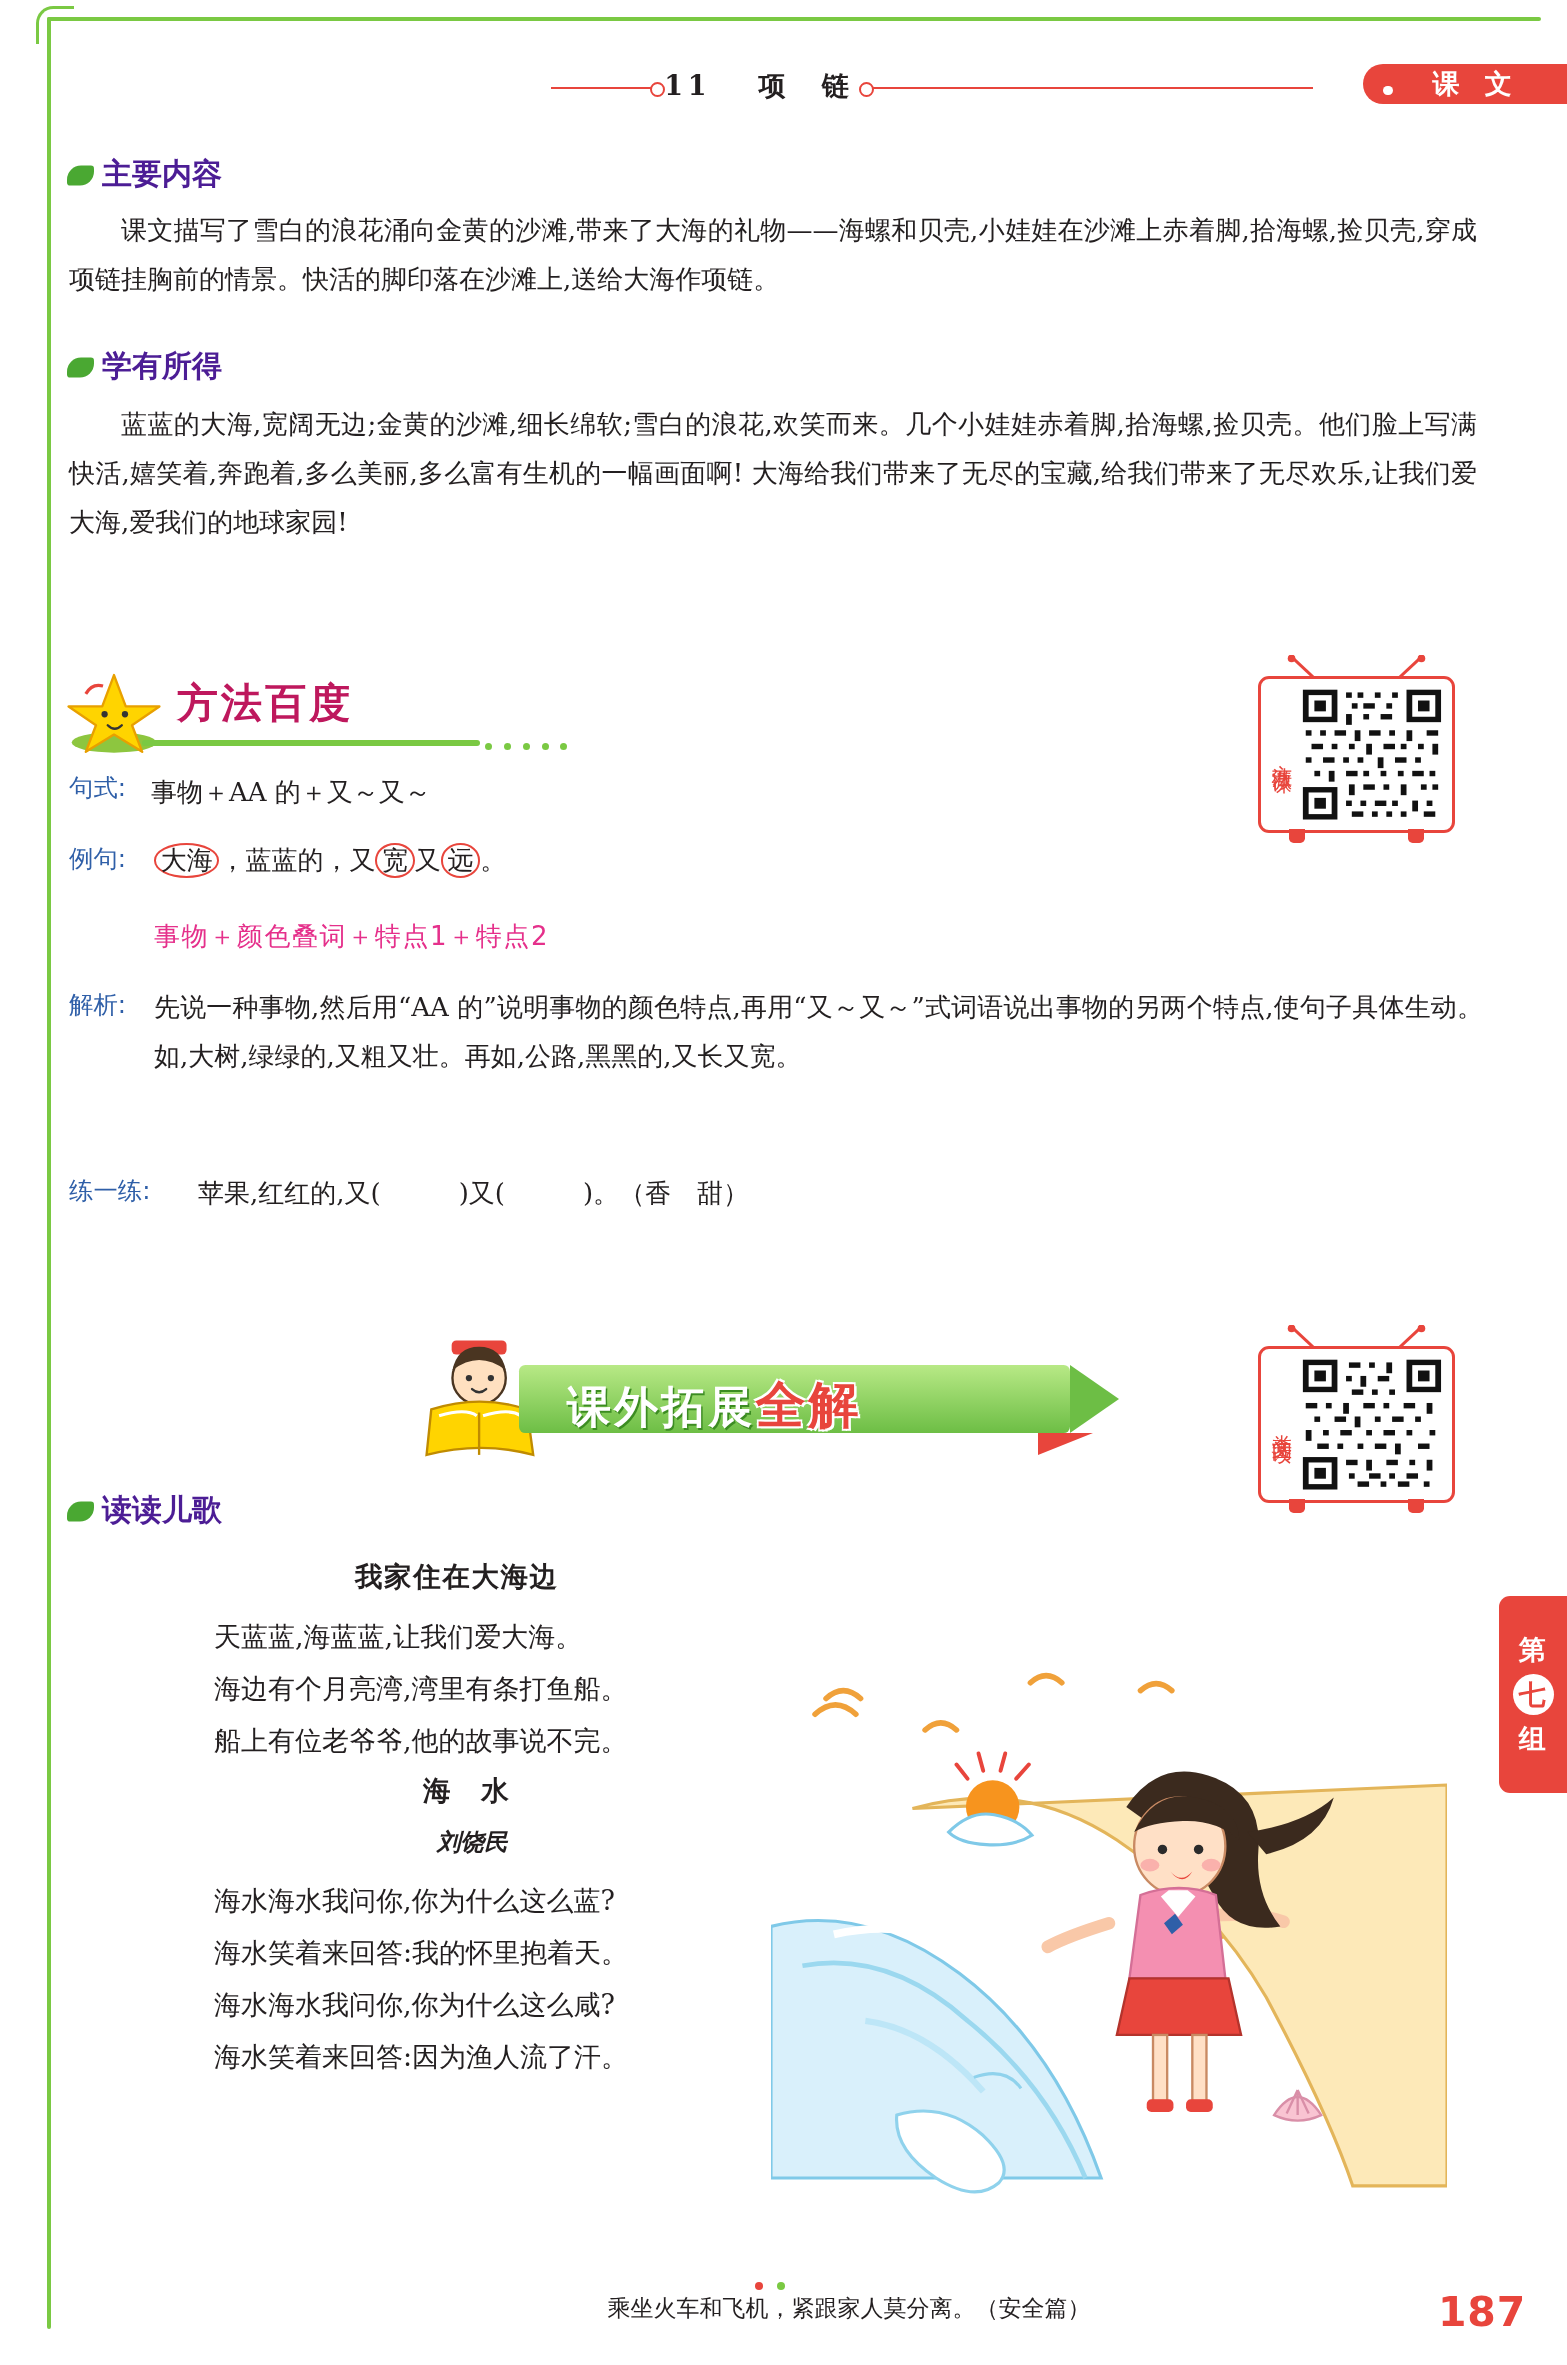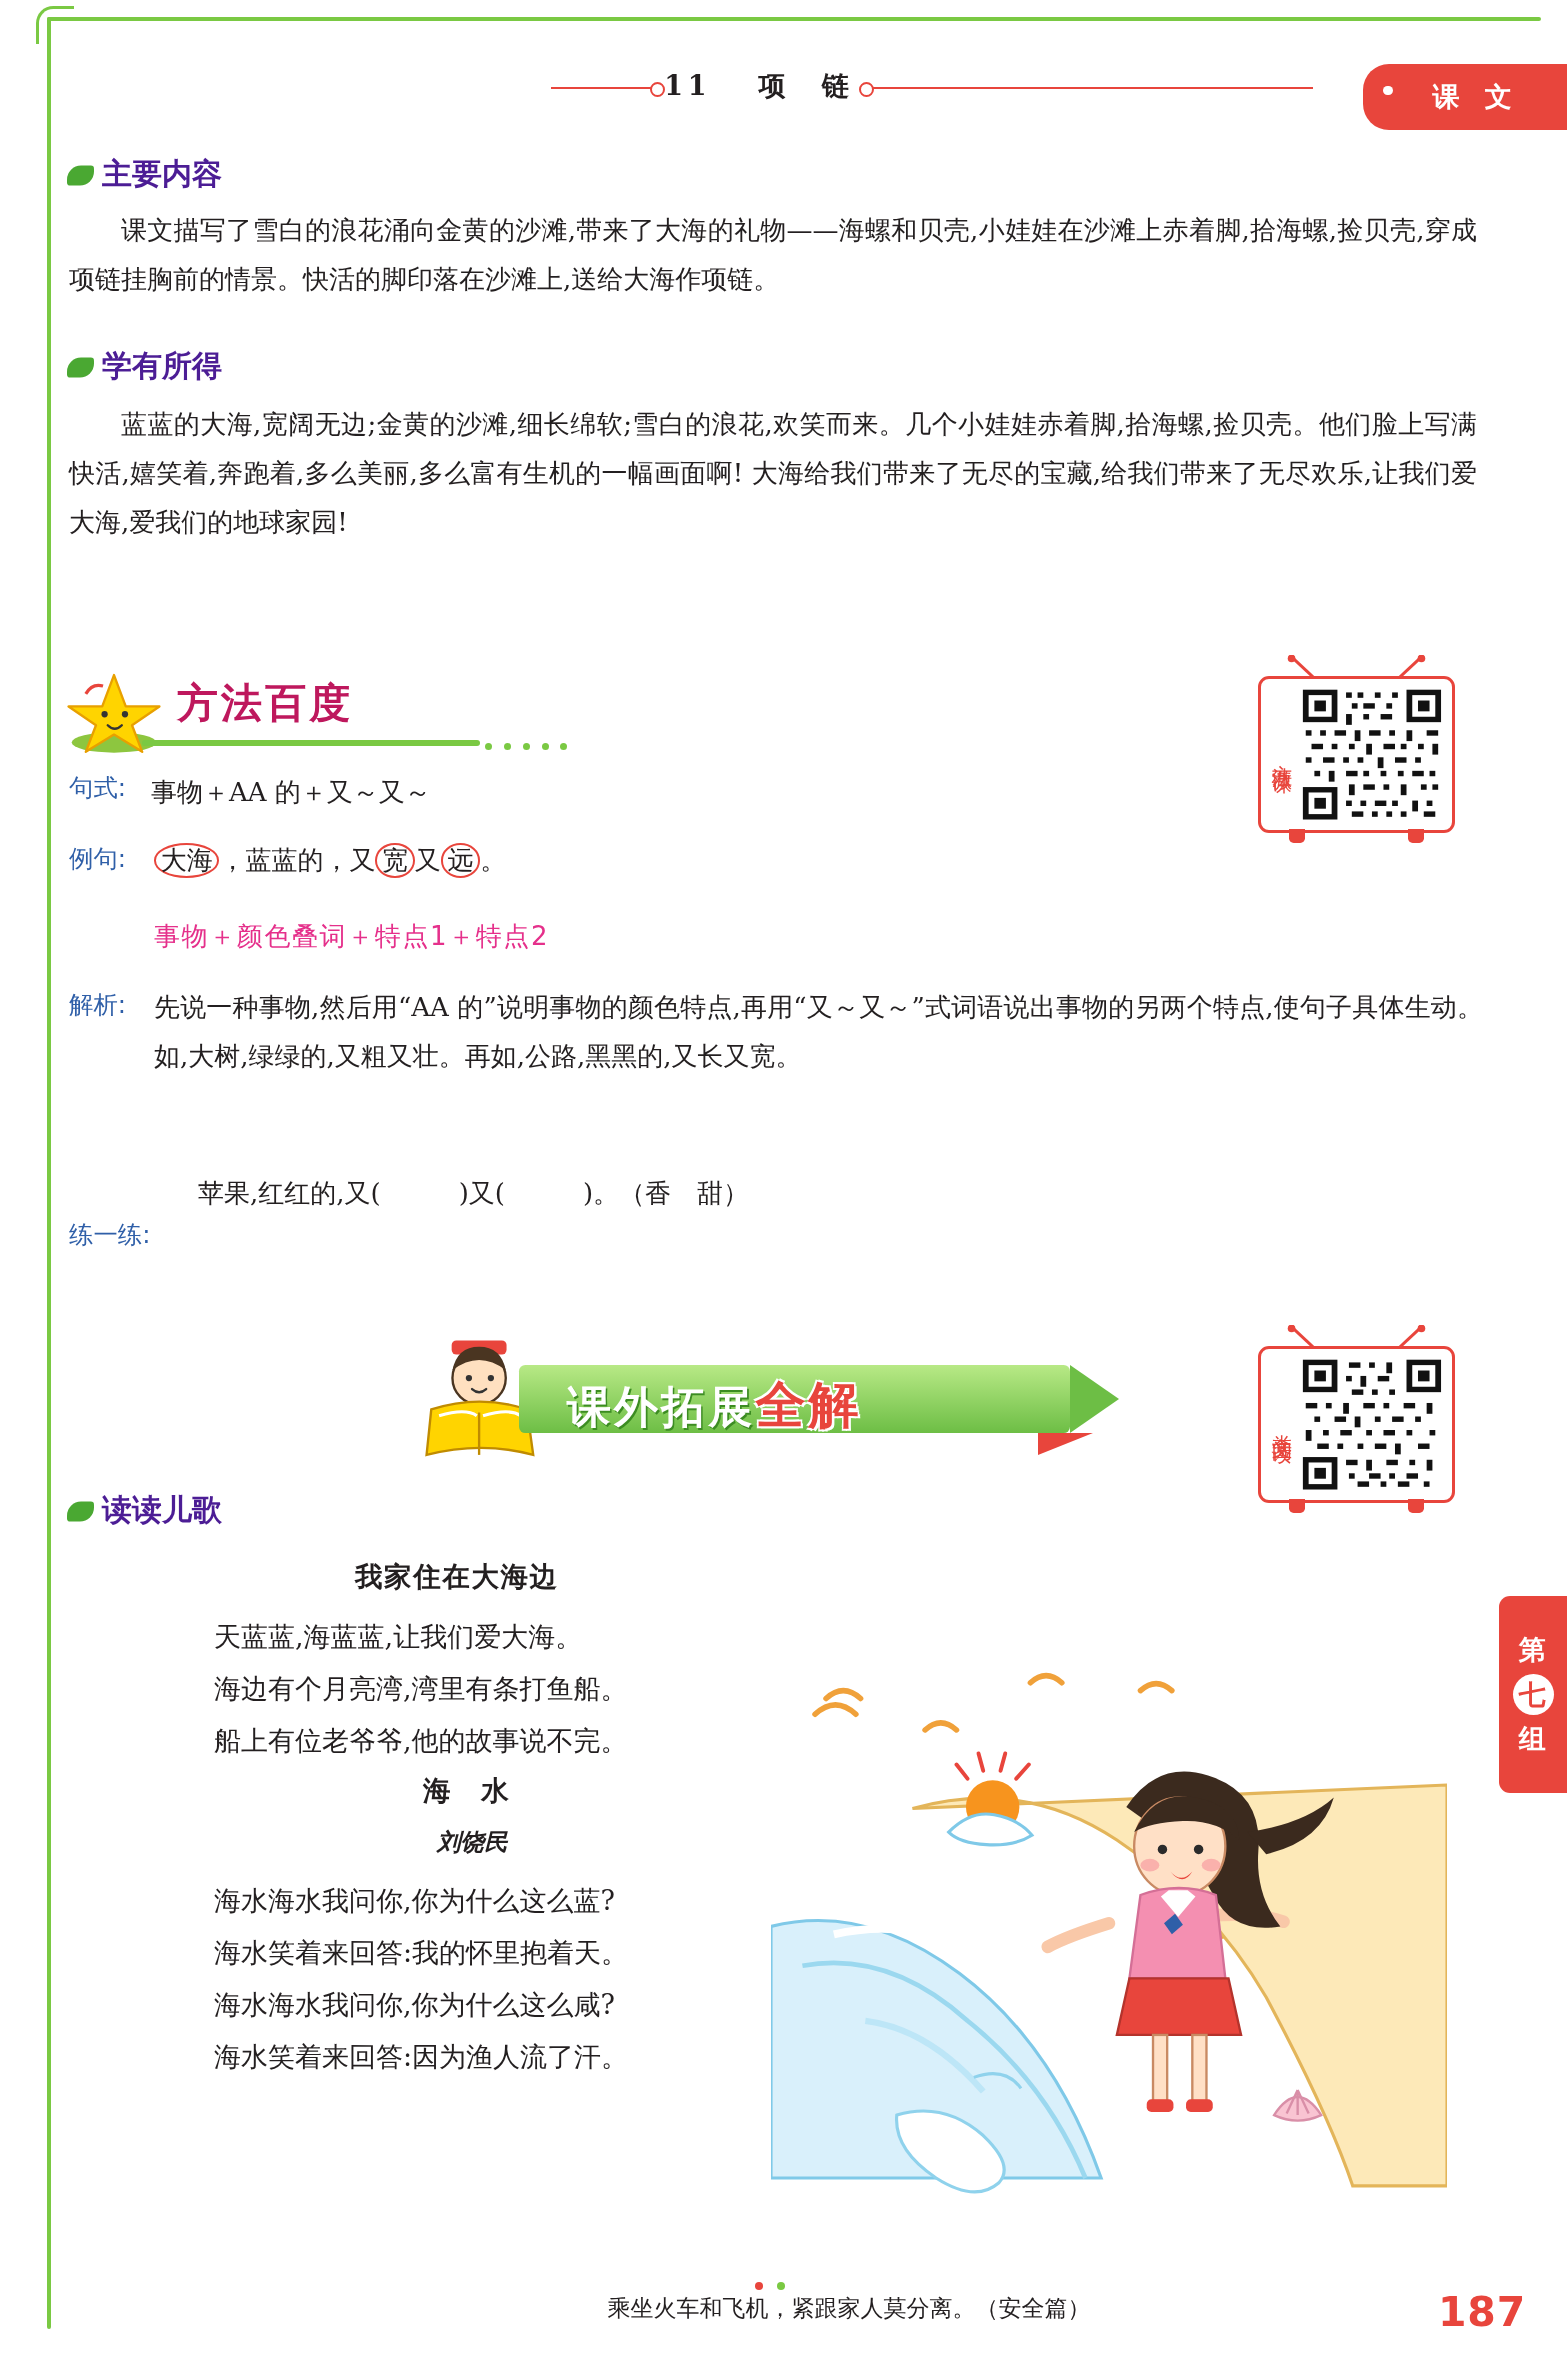--- a/index.html
+++ b/index.html
@@ -80,21 +80,21 @@
     letter-spacing: 4.7px;
     color: #231f20;
     white-space: nowrap;
   }
 
   .kewen-tab {
     position: absolute;
     right: 0px;
     top: 64px;
     width: 204px;
-    height: 66px;
+    height: 40px;
     background: #e8453c;
     border-radius: 26px 0 0 26px;
     color: #ffffff;
     font-family: "DejaVu Sans", "Liberation Sans", sans-serif;
     font-size: 27px;
     font-weight: bold;
     letter-spacing: 7.9px;
     display: flex;
     align-items: center;
     justify-content: center;
@@ -565,21 +565,21 @@
   <div class="label-blue" style="left:69px; top:843px;">例句:</div>
   <div class="row-text" style="left:154px; top:837px;">
     <span class="circ">大海</span><span>，蓝蓝的，又</span><span class="circ">宽</span><span>又</span><span class="circ">远</span><span>。</span>
   </div>
 
   <div class="pink-text" style="left:154px; top:919px;">事物＋颜色叠词＋特点1＋特点2</div>
 
   <div class="label-blue" style="left:69px; top:989px;">解析:</div>
   <div class="para" style="left:154px; top:983px; width:1329px; line-height:49px; text-indent:0;">先说一种事物,然后用“AA 的”说明事物的颜色特点,再用“又～又～”式词语说出事物的另两个特点,使句子具体生动。如,大树,绿绿的,又粗又壮。再如,公路,黑黑的,又长又宽。</div>
 
-  <div class="label-blue" style="left:69px; top:1175px;margin-top:44px;">练一练:</div>
+  <div class="label-blue" style="left:69px; top:1175px;">练一练:</div>
   <div class="row-text" style="left:198px; top:1170px;">苹果,红红的,又(　　　)又(　　　)。（香　甜）</div>
 
   <div class="kewai-banner">
     <svg style="position:absolute; left:0; top:0; width:149px; height:126px;" viewBox="0 0 190 160">
       <rect x="34" y="4" width="70" height="18" rx="6" fill="#e8453c"></rect>
       <circle cx="69" cy="52" r="34" fill="#ffe0c0" stroke="#4a3521" stroke-width="3"></circle>
       <path d="M35 42 q34 -26 68 0 q-6 -30 -34 -30 q-28 0 -34 30z" fill="#4a3521"></path>
       <circle cx="56" cy="52" r="4" fill="#333"></circle>
       <circle cx="84" cy="52" r="4" fill="#333"></circle>
       <path d="M60 66 q9 8 18 0" stroke="#333" stroke-width="3" fill="none" stroke-linecap="round"></path>

